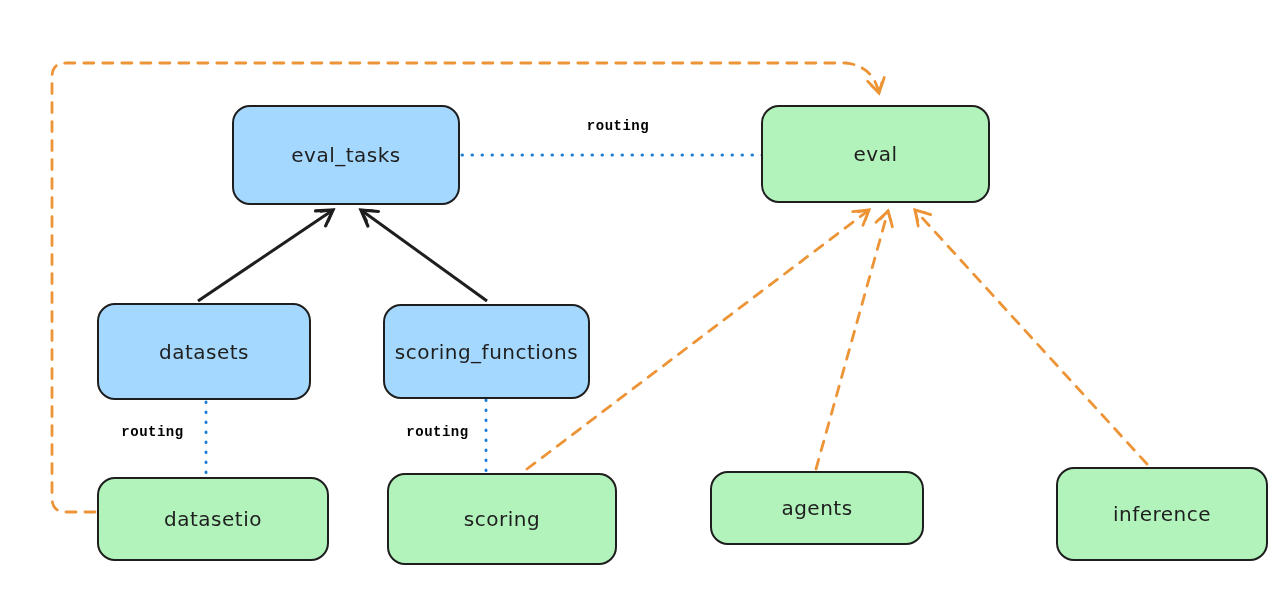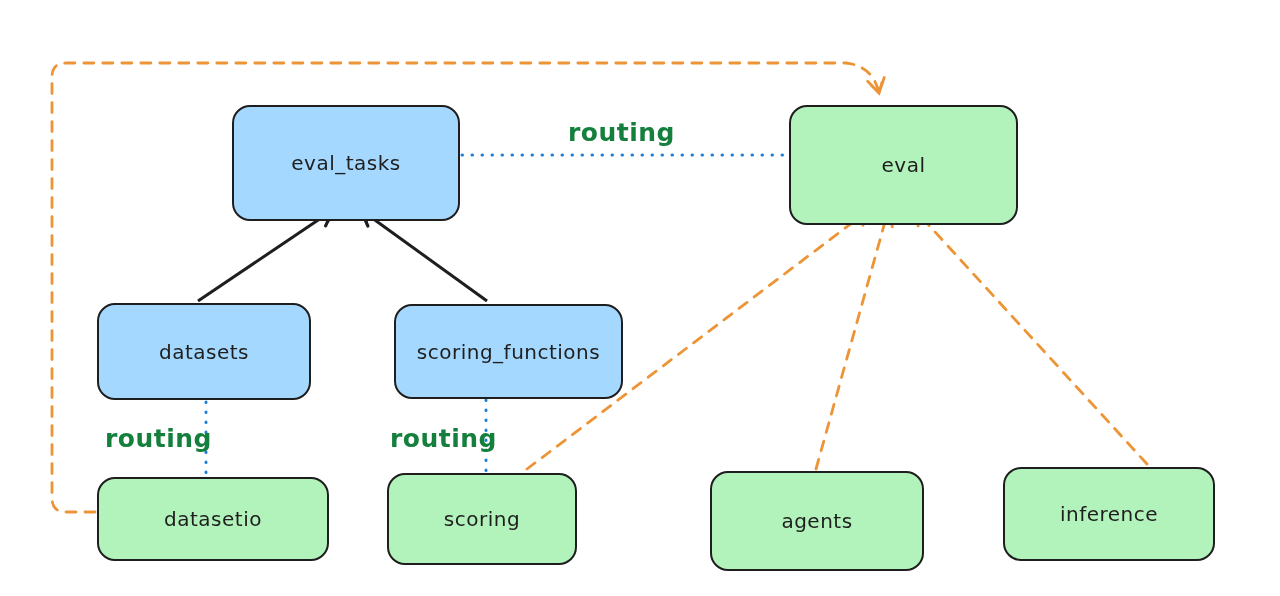--- a/index.html
+++ b/index.html
@@ -17,24 +17,25 @@
     border-radius:18px;
     display:flex;align-items:center;justify-content:center;
     box-sizing:border-box;
     font-size:20px;color:#1e1e1e;
     letter-spacing:0.5px;
   }
   .node.blue{background:#a5d8ff;}
   .node.green{background:#b2f2bb;}
   .edge-label{
     position:absolute;
-    color:#15803d;
-    font-size:25px;font-weight:bold;
+    color:#000000;
+    font-size:14px;font-weight:bold;
     letter-spacing:0.5px;
     text-align:center;
+    font-family:Liberation Mono, monospace;
   }
 </style>
 </head>
 <body>
 
 <div class="canvas">
 
   <svg class="edges" viewBox="0 0 1280 596">
     <defs>
       <marker id="arrow-black" markerWidth="30" markerHeight="26" refX="21" refY="13" orient="auto" markerUnits="userSpaceOnUse">
@@ -53,49 +54,49 @@
     <path d="M462,155 L785,155" fill="none" stroke="#1c7ed6" stroke-width="3" stroke-linecap="round" stroke-dasharray="0.5 9.5"></path>
     <path d="M206,402 L206,475" fill="none" stroke="#1c7ed6" stroke-width="3" stroke-linecap="round" stroke-dasharray="0.5 9.5"></path>
     <path d="M486,400 L486,471" fill="none" stroke="#1c7ed6" stroke-width="3" stroke-linecap="round" stroke-dasharray="0.5 9.5"></path>
 
     <path d="M95,512 L66,512 Q52,512 52,498 L52,77 Q52,63 66,63 L846,63 Q873,66 879,93" fill="none" stroke="#ec9436" stroke-width="2.8" stroke-linecap="round" stroke-dasharray="10 9" marker-end="url(#arrow-orange)"></path>
     <path d="M527,469 L869,210" fill="none" stroke="#ec9436" stroke-width="2.8" stroke-linecap="round" stroke-dasharray="10 9" marker-end="url(#arrow-orange)"></path>
     <path d="M816,469 L888,211" fill="none" stroke="#ec9436" stroke-width="2.8" stroke-linecap="round" stroke-dasharray="10 9" marker-end="url(#arrow-orange)"></path>
     <path d="M1147,464 L915,210" fill="none" stroke="#ec9436" stroke-width="2.8" stroke-linecap="round" stroke-dasharray="10 9" marker-end="url(#arrow-orange)"></path>
   </svg>
 
-  <div class="node blue" style="left:232px;top:105px;width:228px;height:116px">
+  <div class="node blue" style="left:232px;top:105px;width:228px;height:100px">
     <span>eval_tasks</span>
   </div>
 
-  <div class="node green" style="left:789px;top:105px;width:229px;height:120px">
+  <div class="node green" style="left:761px;top:105px;width:229px;height:98px">
     <span>eval</span>
   </div>
 
   <div class="node blue" style="left:97px;top:303px;width:214px;height:97px">
     <span>datasets</span>
   </div>
 
-  <div class="node blue" style="left:394px;top:304px;width:229px;height:95px">
+  <div class="node blue" style="left:383px;top:304px;width:207px;height:95px">
     <span>scoring_functions</span>
   </div>
 
   <div class="node green" style="left:97px;top:477px;width:232px;height:84px">
     <span>datasetio</span>
   </div>
 
-  <div class="node green" style="left:387px;top:473px;width:190px;height:92px">
+  <div class="node green" style="left:387px;top:473px;width:230px;height:92px">
     <span>scoring</span>
   </div>
 
-  <div class="node green" style="left:710px;top:471px;width:214px;height:100px">
+  <div class="node green" style="left:710px;top:471px;width:214px;height:74px">
     <span>agents</span>
   </div>
 
-  <div class="node green" style="left:1003px;top:467px;width:212px;height:94px">
+  <div class="node green" style="left:1056px;top:467px;width:212px;height:94px">
     <span>inference</span>
   </div>
 
   <div class="edge-label" style="left:568px;top:118px;width:100px">routing</div>
   <div class="edge-label" style="left:105px;top:424px;width:95px">routing</div>
   <div class="edge-label" style="left:390px;top:424px;width:95px">routing</div>
 
 </div>
 
 </body></html>

